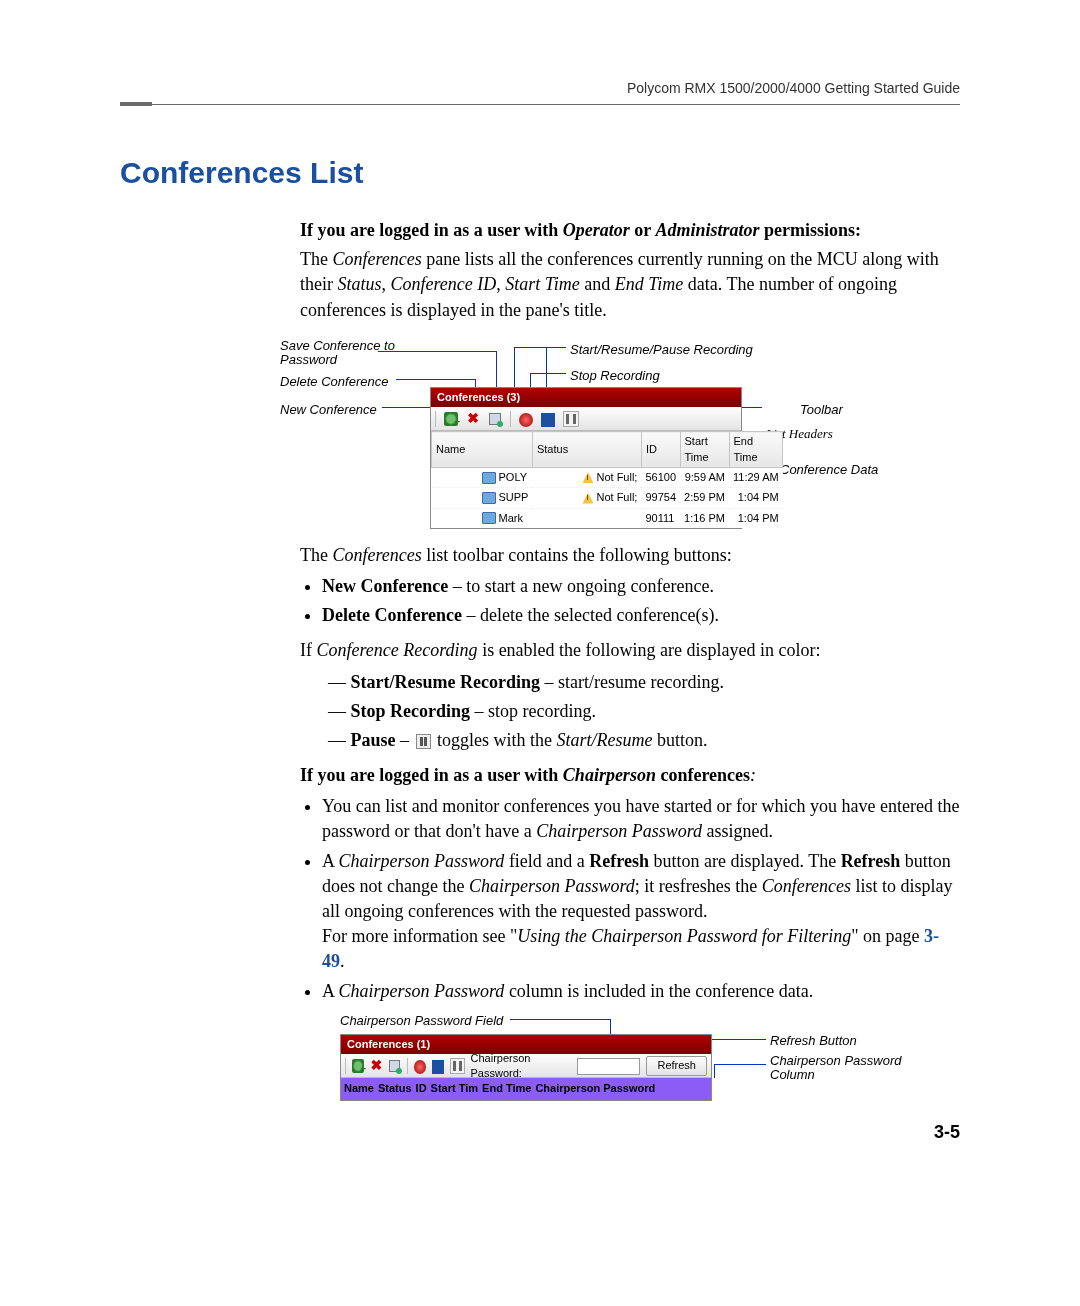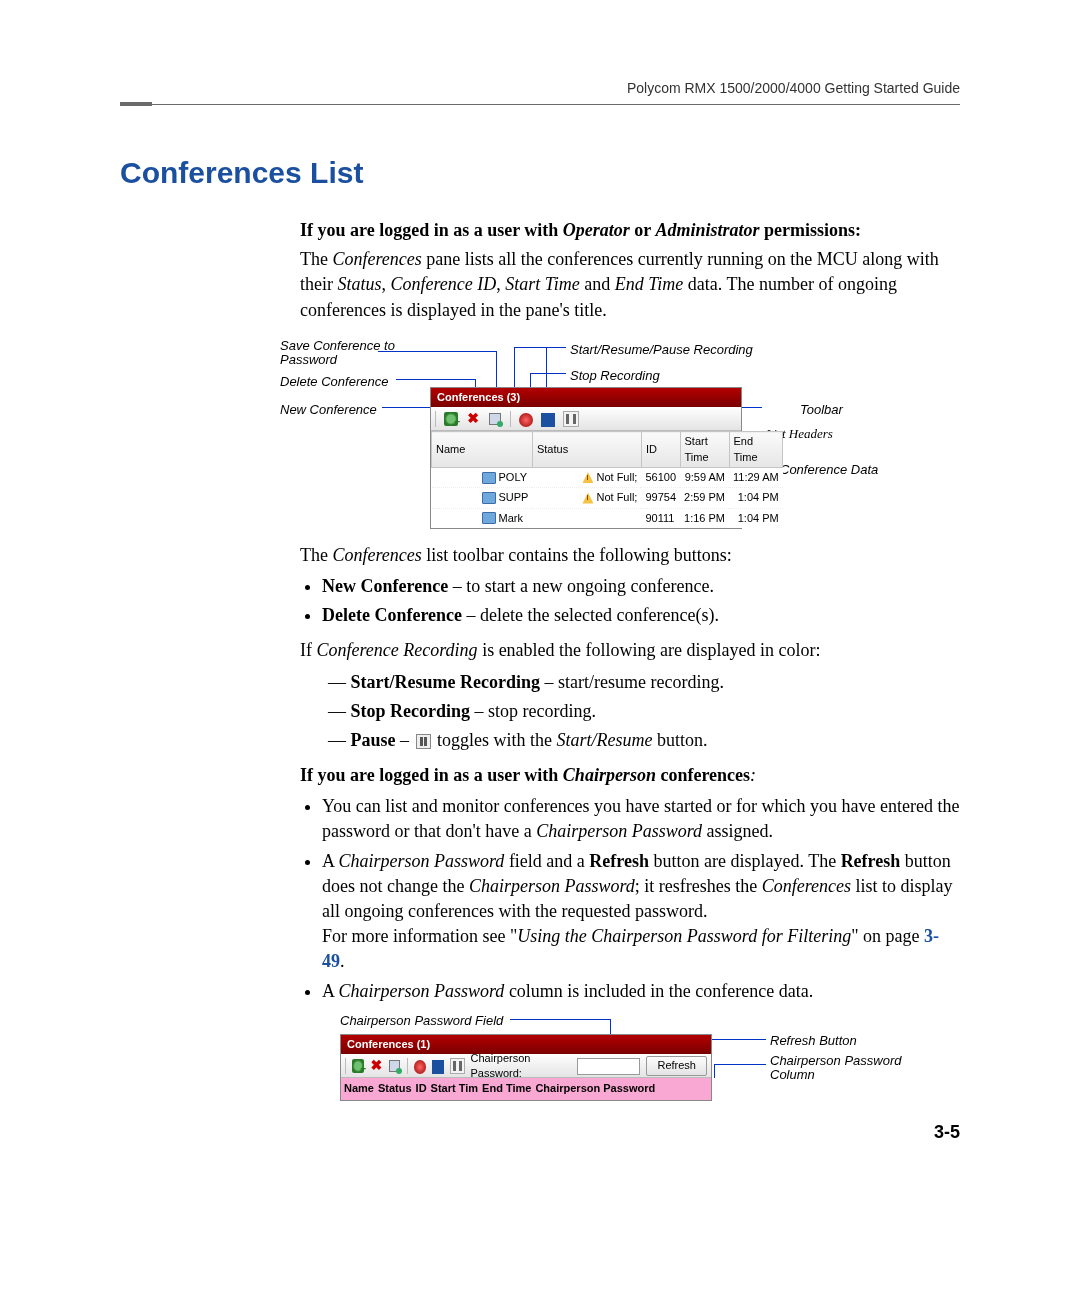--- a/index.html
+++ b/index.html
@@ -170,21 +170,21 @@
     position: relative;
     height: 80px;
     margin: 8px 0 0 40px;
   }
   .pane2 {
     position: absolute; left: 0; top: 20px;
     width: 370px;
     border: 1px solid #888;
     font-family: Tahoma, Arial, sans-serif;
     font-size: 11px;
-    background: #f9a8d4;
+    background: #8b5cf6;
   }
 </style>
 </head>
 <body>
 
 <div class="page">
   <div class="running-header">Polycom RMX 1500/2000/4000 Getting Started Guide</div>
   <div class="header-rule">
       <span class="thick"></span>
       <span class="thin"></span>

